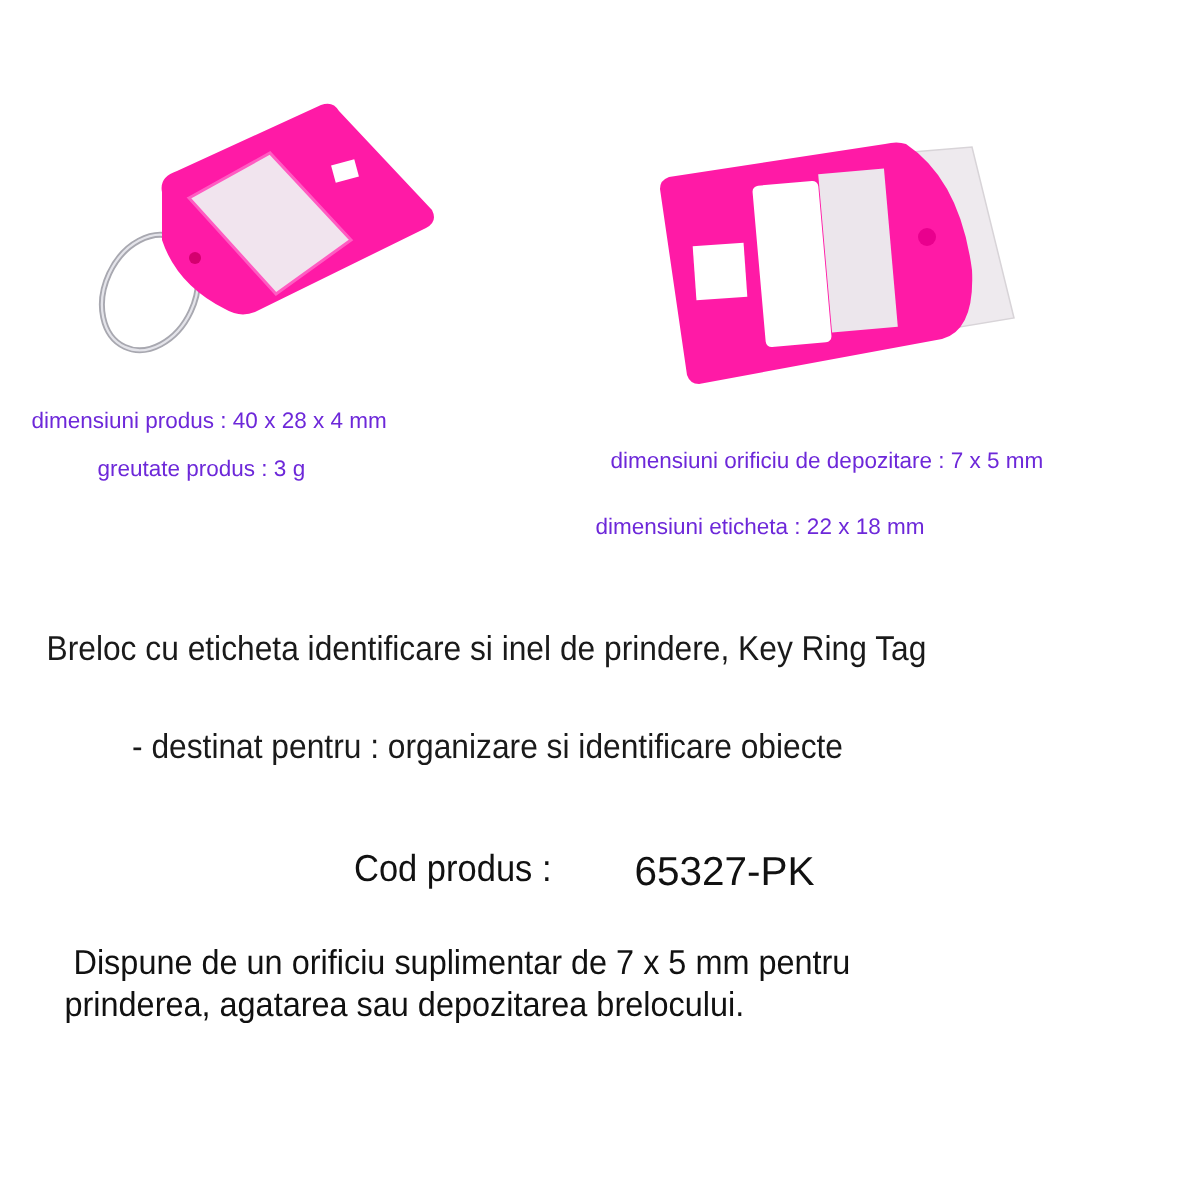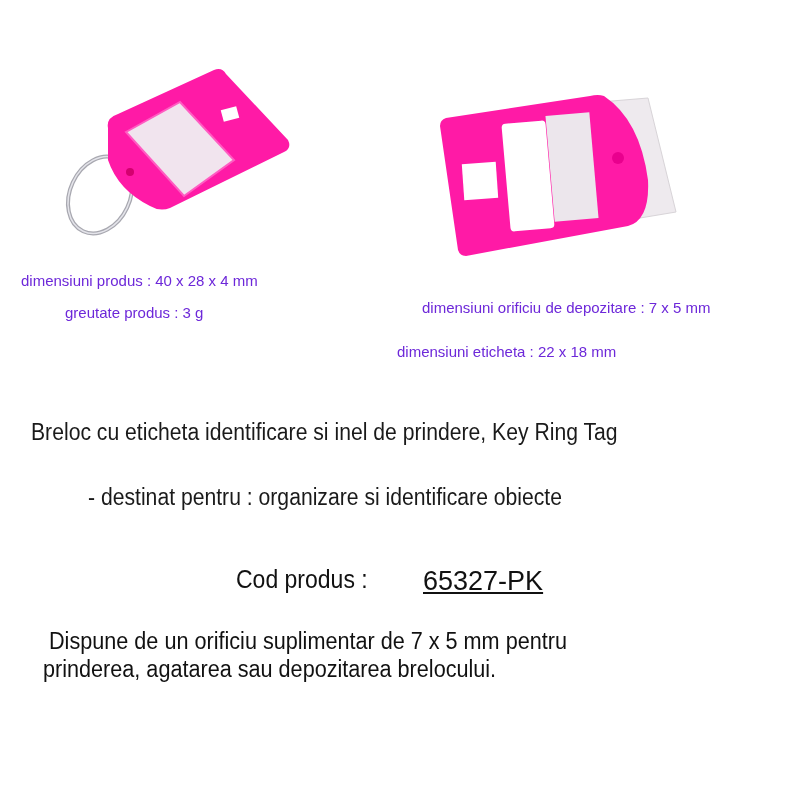--- a/index.html
+++ b/index.html
@@ -5,21 +5,21 @@
     html, body { margin: 0; padding: 0; }
     body {
       width: 800px; height: 800px; background: #ffffff; position: relative;
       overflow: hidden; font-family: "Liberation Sans", sans-serif; color: #111;
     }
     .abs { position: absolute; white-space: nowrap; }
     .spec { font-size: 15px; color: #6d28d9; }
     .title { font-size: 23px; color: #1a1a1a; transform: scaleX(0.92); transform-origin: left top; }
     .subtitle { font-size: 23px; color: #1a1a1a; transform: scaleX(0.92); transform-origin: left top; }
     .code-label { font-size: 25px; color: #111; transform: scaleX(0.92); transform-origin: left top; }
-    .code-value { font-size: 27px; color: #111; text-decoration: underline; }
+    .code-value { font-size: 27px; color: #111; }
     .desc { font-size: 23px; color: #111; line-height: 27px; transform: scaleX(0.94); transform-origin: left top; }
     svg { position: absolute; }
   </style>
 </head>
 <body>
 
 <svg style="left:60px;top:60px" width="240" height="190" viewBox="60 60 240 190">
 
   <ellipse cx="100" cy="195" rx="30" ry="40" transform="rotate(25 100 195)" fill="none" stroke="#a8a8b0" stroke-width="4"></ellipse>
   <ellipse cx="100" cy="195" rx="30" ry="40" transform="rotate(25 100 195)" fill="none" stroke="#e4e4ea" stroke-width="1.5"></ellipse>
@@ -44,21 +44,21 @@
   <rect x="550" y="114" width="44" height="106" fill="#ece6ec" transform="rotate(-5 572 167)"></rect>
 
   <rect x="463" y="163" width="34" height="36" fill="#ffffff" transform="rotate(-4 480 181)"></rect>
 
   <circle cx="618" cy="158" r="6" fill="#e9008e"></circle>
 </svg>
 
 <div class="abs spec" style="left:21px;top:272px;">dimensiuni produs : 40 x 28 x 4 mm</div>
 <div class="abs spec" style="left:21px;top:304px;margin-left:44px;">greutate produs : 3 g</div>
 
-<div class="abs spec" style="left:422px;top:299px;text-align:center;">dimensiuni orificiu de depozitare : 7 x 5 mm</div>
+<div class="abs spec" style="left:407px;top:299px;text-align:center;">dimensiuni orificiu de depozitare : 7 x 5 mm</div>
 <div class="abs spec" style="left:397px;top:343px;">dimensiuni eticheta : 22 x 18 mm</div>
 
 <div class="abs title" style="left:31px;top:419px;">Breloc cu eticheta identificare si inel de prindere, Key Ring Tag</div>
 
 <div class="abs subtitle" style="left:88px;top:484px;">- destinat pentru : organizare si identificare obiecte</div>
 
 <div class="abs code-label" style="left:236px;top:565px;">Cod produs :</div>
 <div class="abs code-value" style="left:423px;top:566px;">65327-PK</div>
 
 <div class="abs desc" style="left:49px;top:628px;">Dispune de un orificiu suplimentar de 7 x 5 mm pentru</div>

